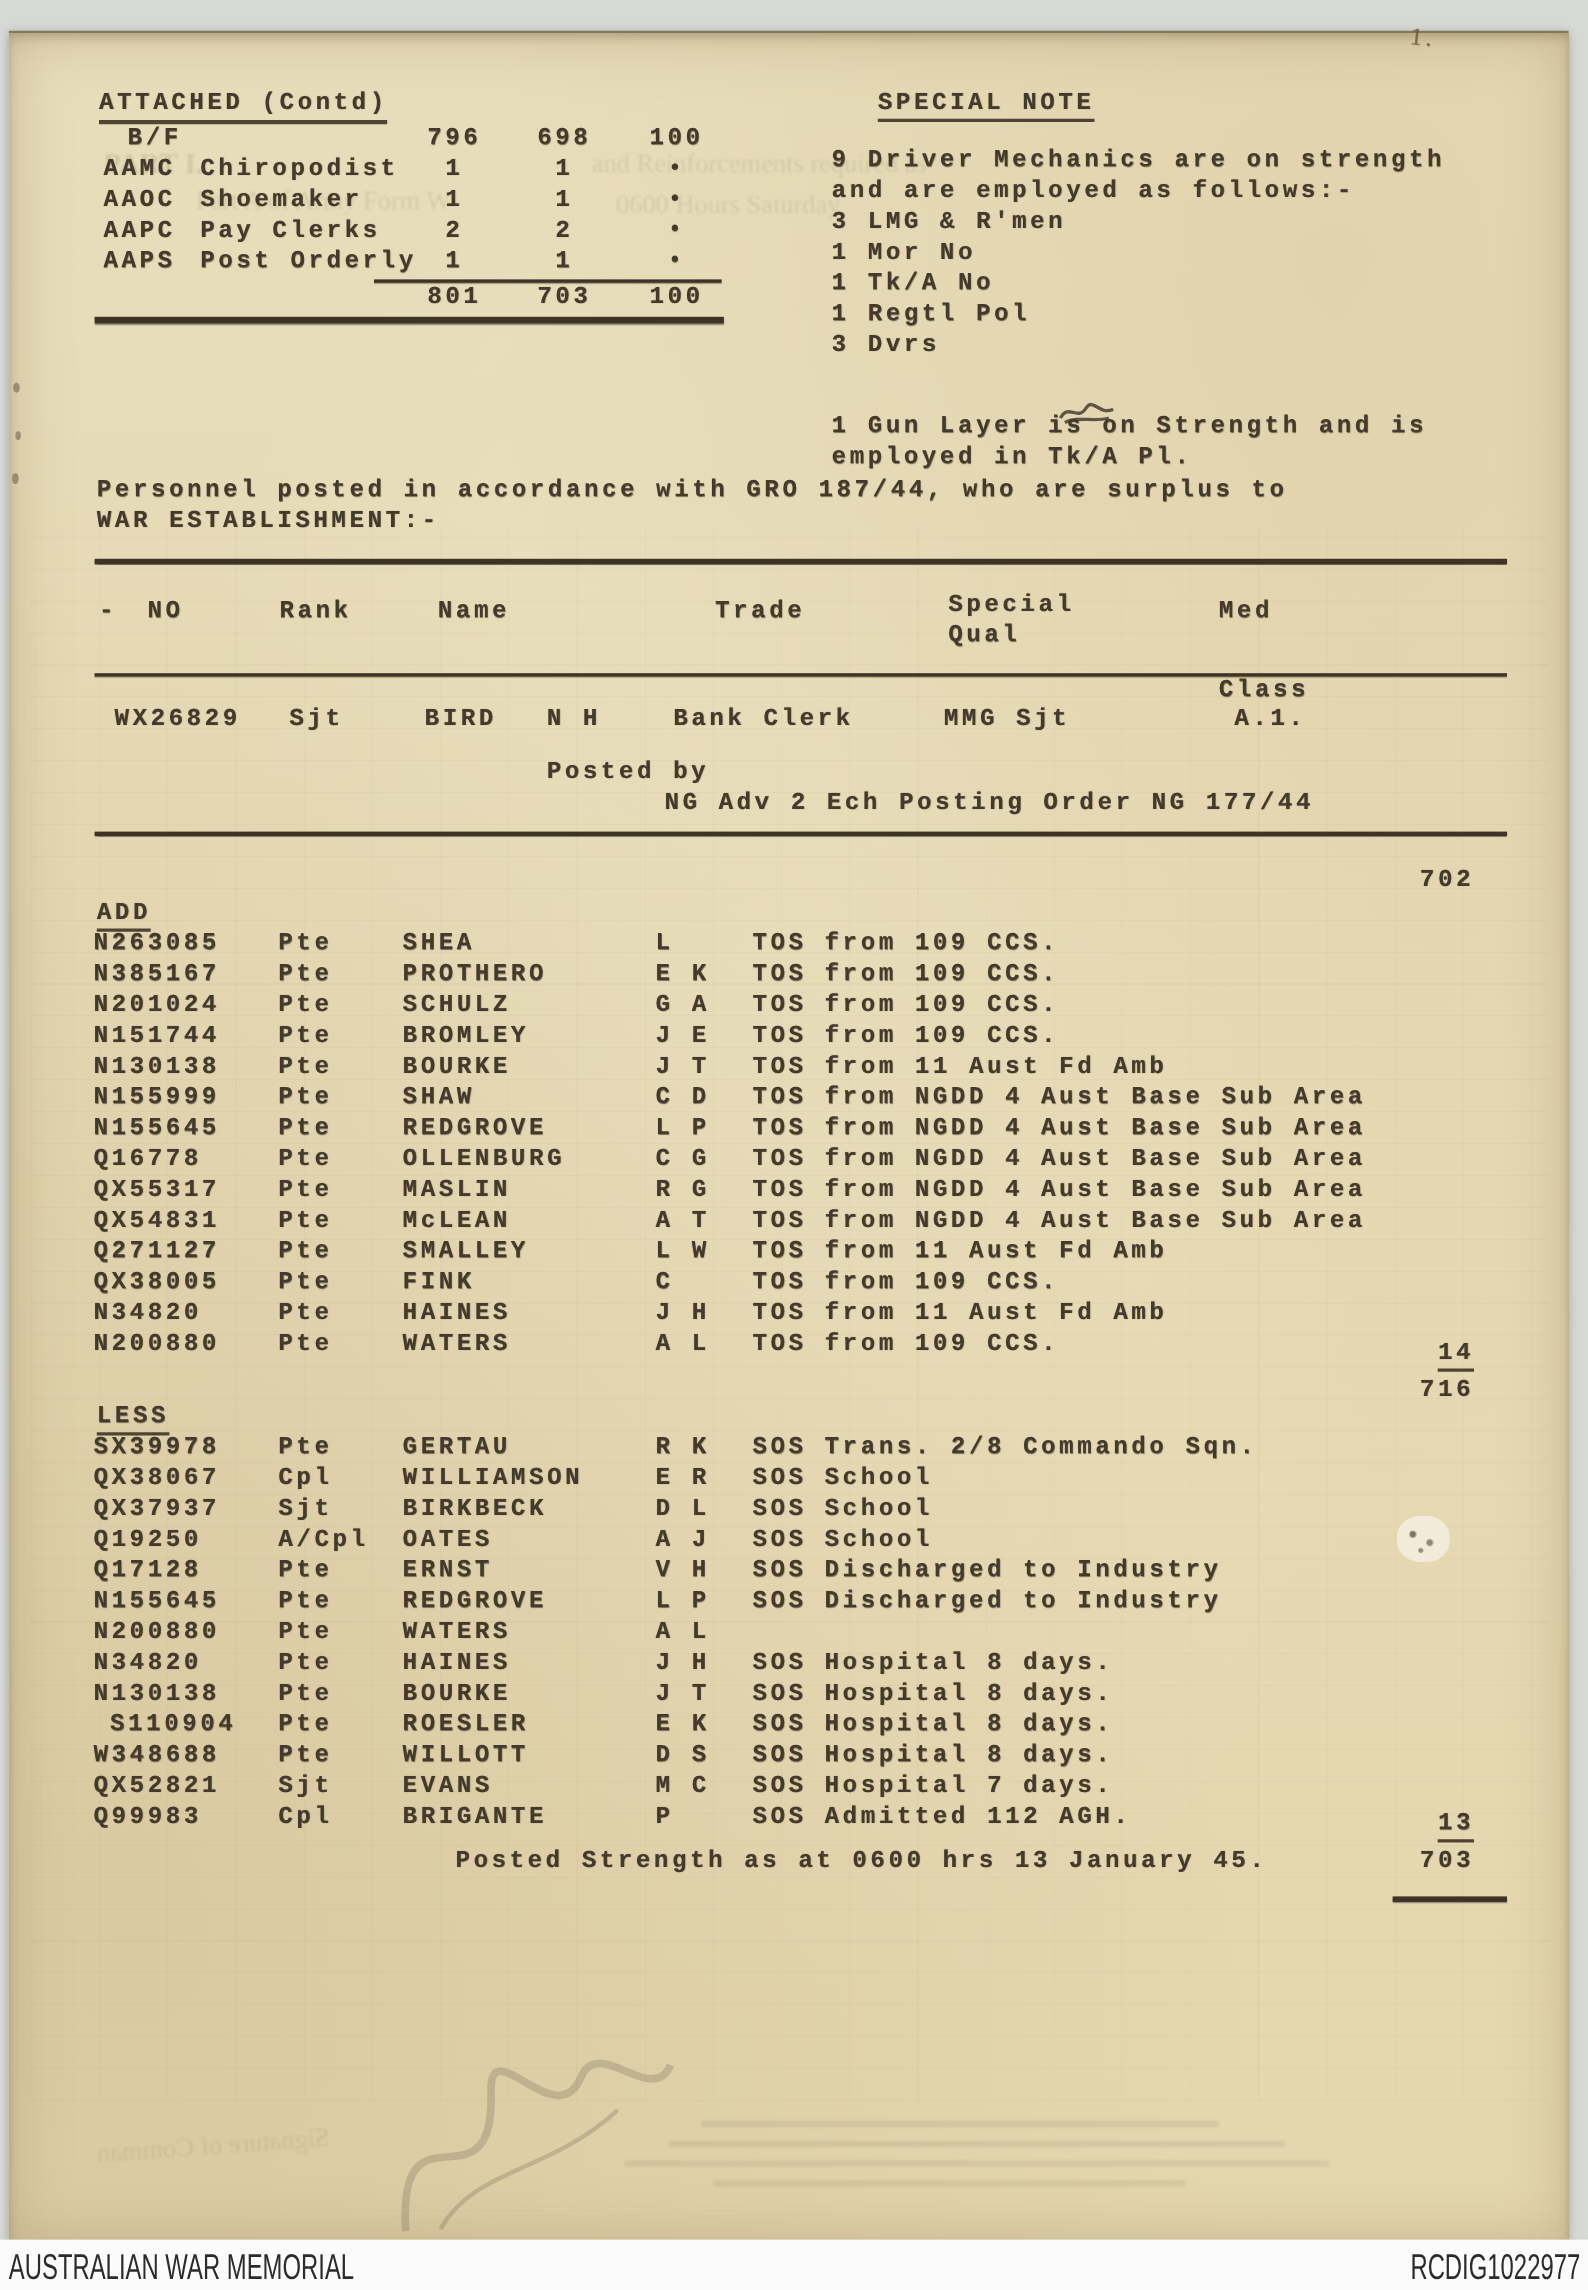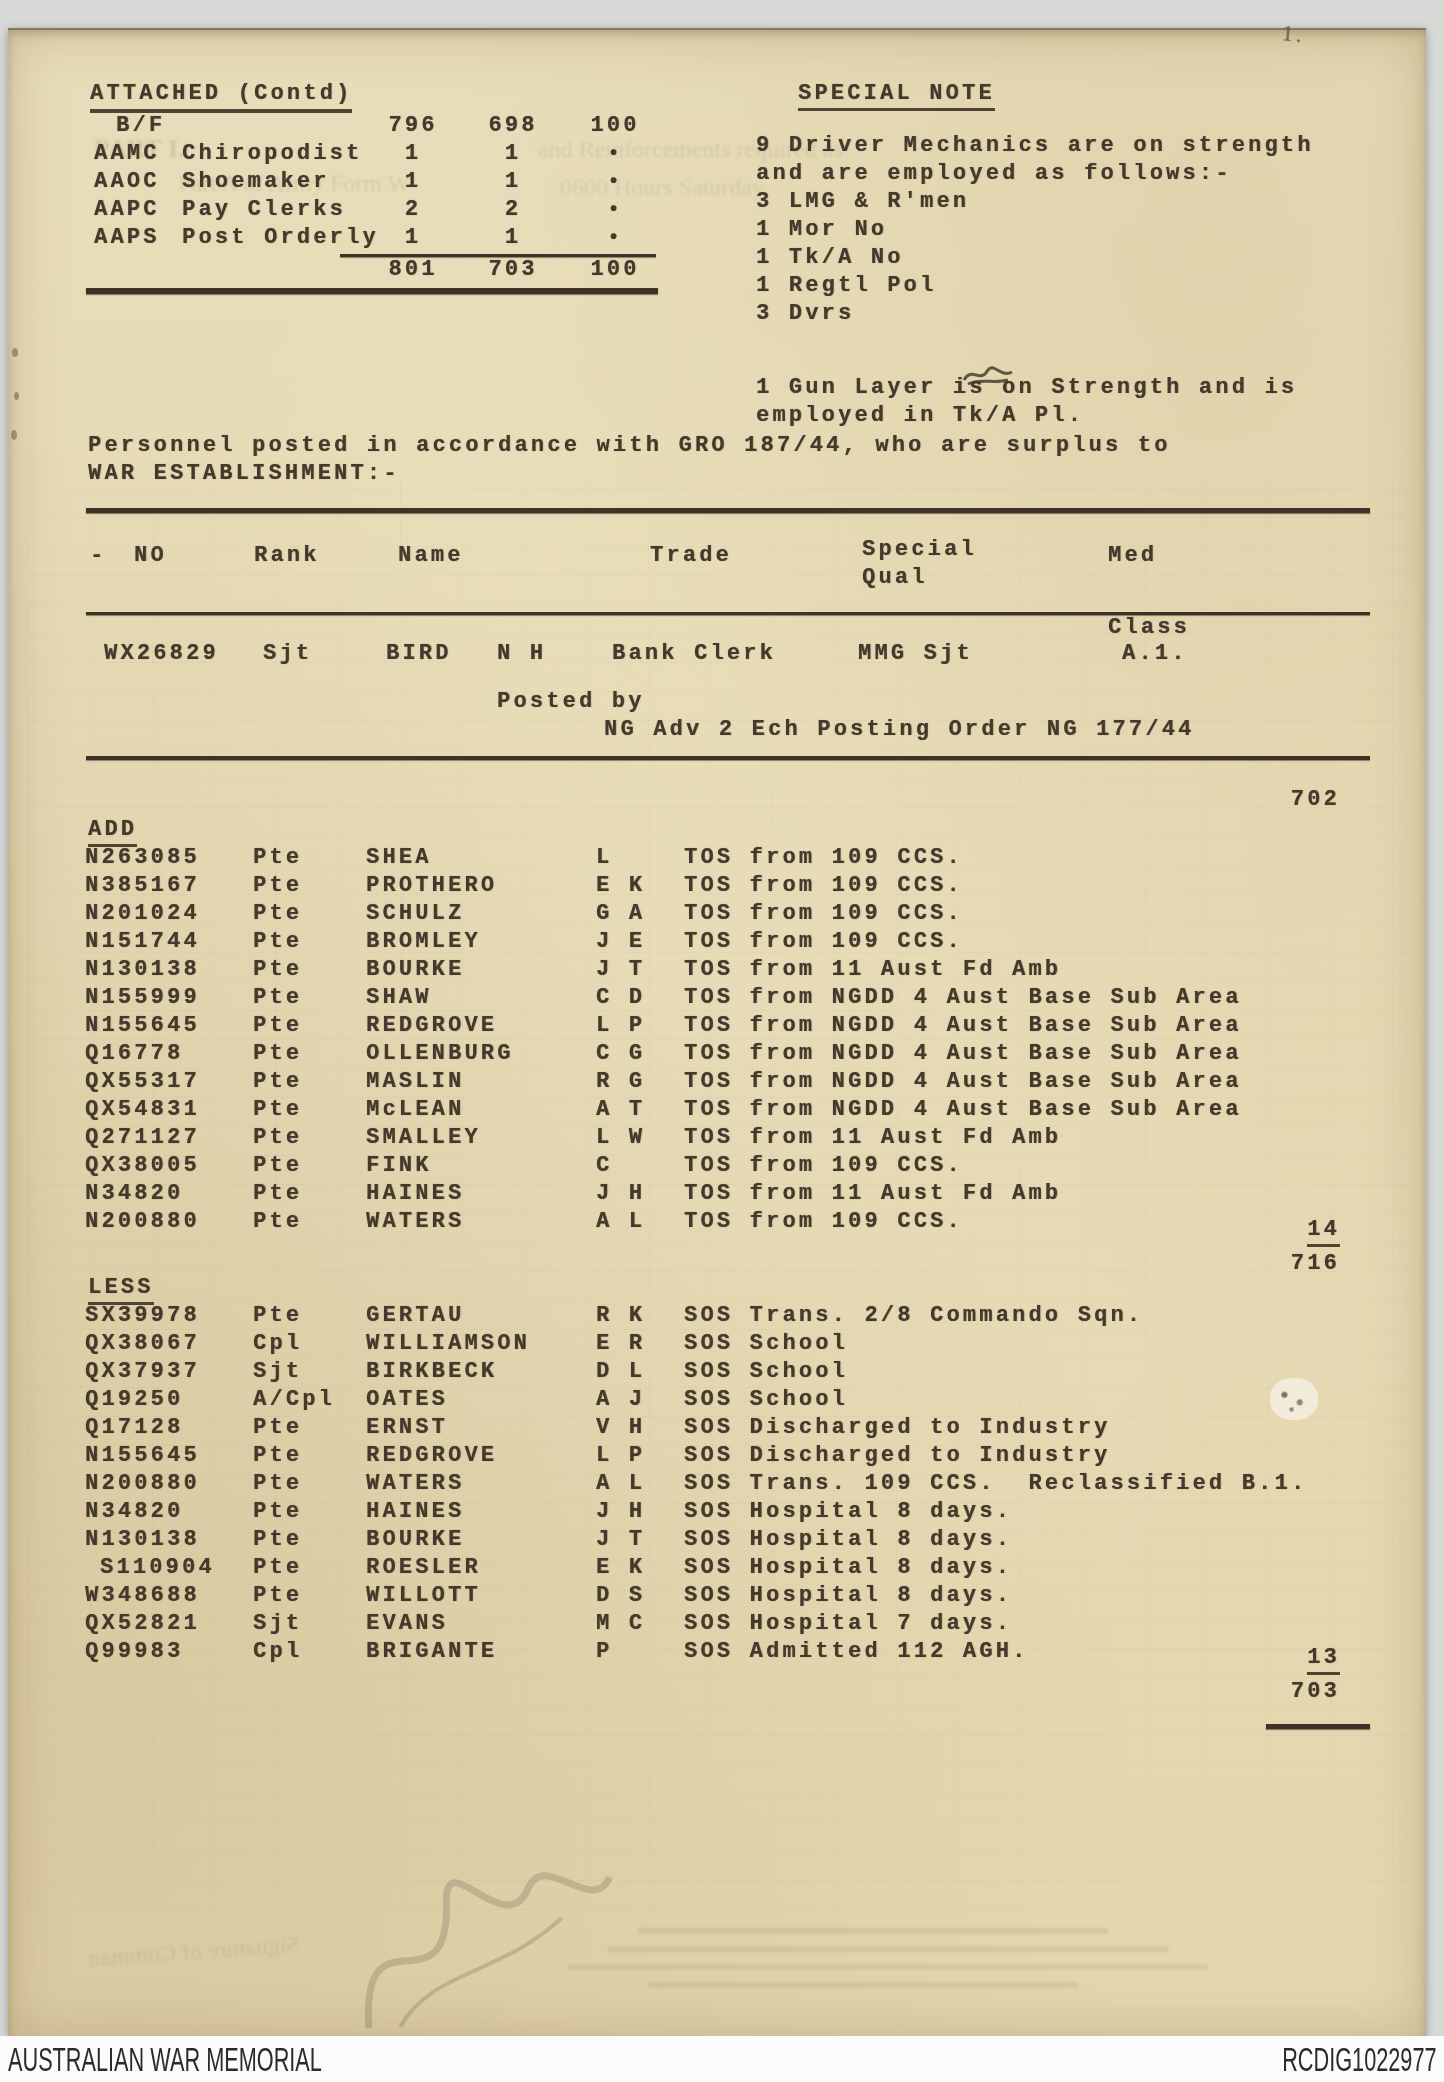--- a/index.html
+++ b/index.html
@@ -274,21 +274,20 @@
     <div class="t" style="left:77px;top:1414px;">N155645</div>
     <div class="t" style="left:245px;top:1414px;">Pte</div>
     <div class="t" style="left:358px;top:1414px;">REDGROVE</div>
     <div class="t" style="left:588px;top:1414px;">L P</div>
     <div class="t" style="left:676px;top:1414px;">SOS Discharged to Industry</div>
 
     <div class="t" style="left:77px;top:1442px;">N200880</div>
     <div class="t" style="left:245px;top:1442px;">Pte</div>
     <div class="t" style="left:358px;top:1442px;">WATERS</div>
     <div class="t" style="left:588px;top:1442px;">A L</div>
-    <div class="t" style="left:676px;top:1442px;">SOS Trans. 109 CCS.  Reclassified B.1.</div>
 
     <div class="t" style="left:77px;top:1470px;">N34820</div>
     <div class="t" style="left:245px;top:1470px;">Pte</div>
     <div class="t" style="left:358px;top:1470px;">HAINES</div>
     <div class="t" style="left:588px;top:1470px;">J H</div>
     <div class="t" style="left:676px;top:1470px;">SOS Hospital 8 days.</div>
 
     <div class="t" style="left:77px;top:1498px;">N130138</div>
     <div class="t" style="left:245px;top:1498px;">Pte</div>
     <div class="t" style="left:358px;top:1498px;">BOURKE</div>
@@ -314,20 +313,21 @@
     <div class="t" style="left:676px;top:1582px;">SOS Hospital 7 days.</div>
 
     <div class="t" style="left:77px;top:1610px;">Q99983</div>
     <div class="t" style="left:245px;top:1610px;">Cpl</div>
     <div class="t" style="left:358px;top:1610px;">BRIGANTE</div>
     <div class="t" style="left:588px;top:1610px;">P</div>
     <div class="t" style="left:676px;top:1610px;">SOS Admitted 112 AGH.</div>
 
     <div class="t cnt" style="left:1262px;top:1616px;"><span class="cntu">13</span></div>
 
+    <div class="t" style="left:406px;top:1650px;">Posted Strength as at 0600 hrs 13 January 45.</div>
     <div class="t cnt" style="left:1262px;top:1650px;">703</div>
     <div class="rule" style="left:1258px;top:1694px;width:104px;height:5px;"></div>
   </div>
 
   <div class="footer">
     <div class="ftxt ft-l">AUSTRALIAN WAR MEMORIAL</div>
     <div class="ftxt ft-r">RCDIG1022977</div>
   </div>
 </div>
 

